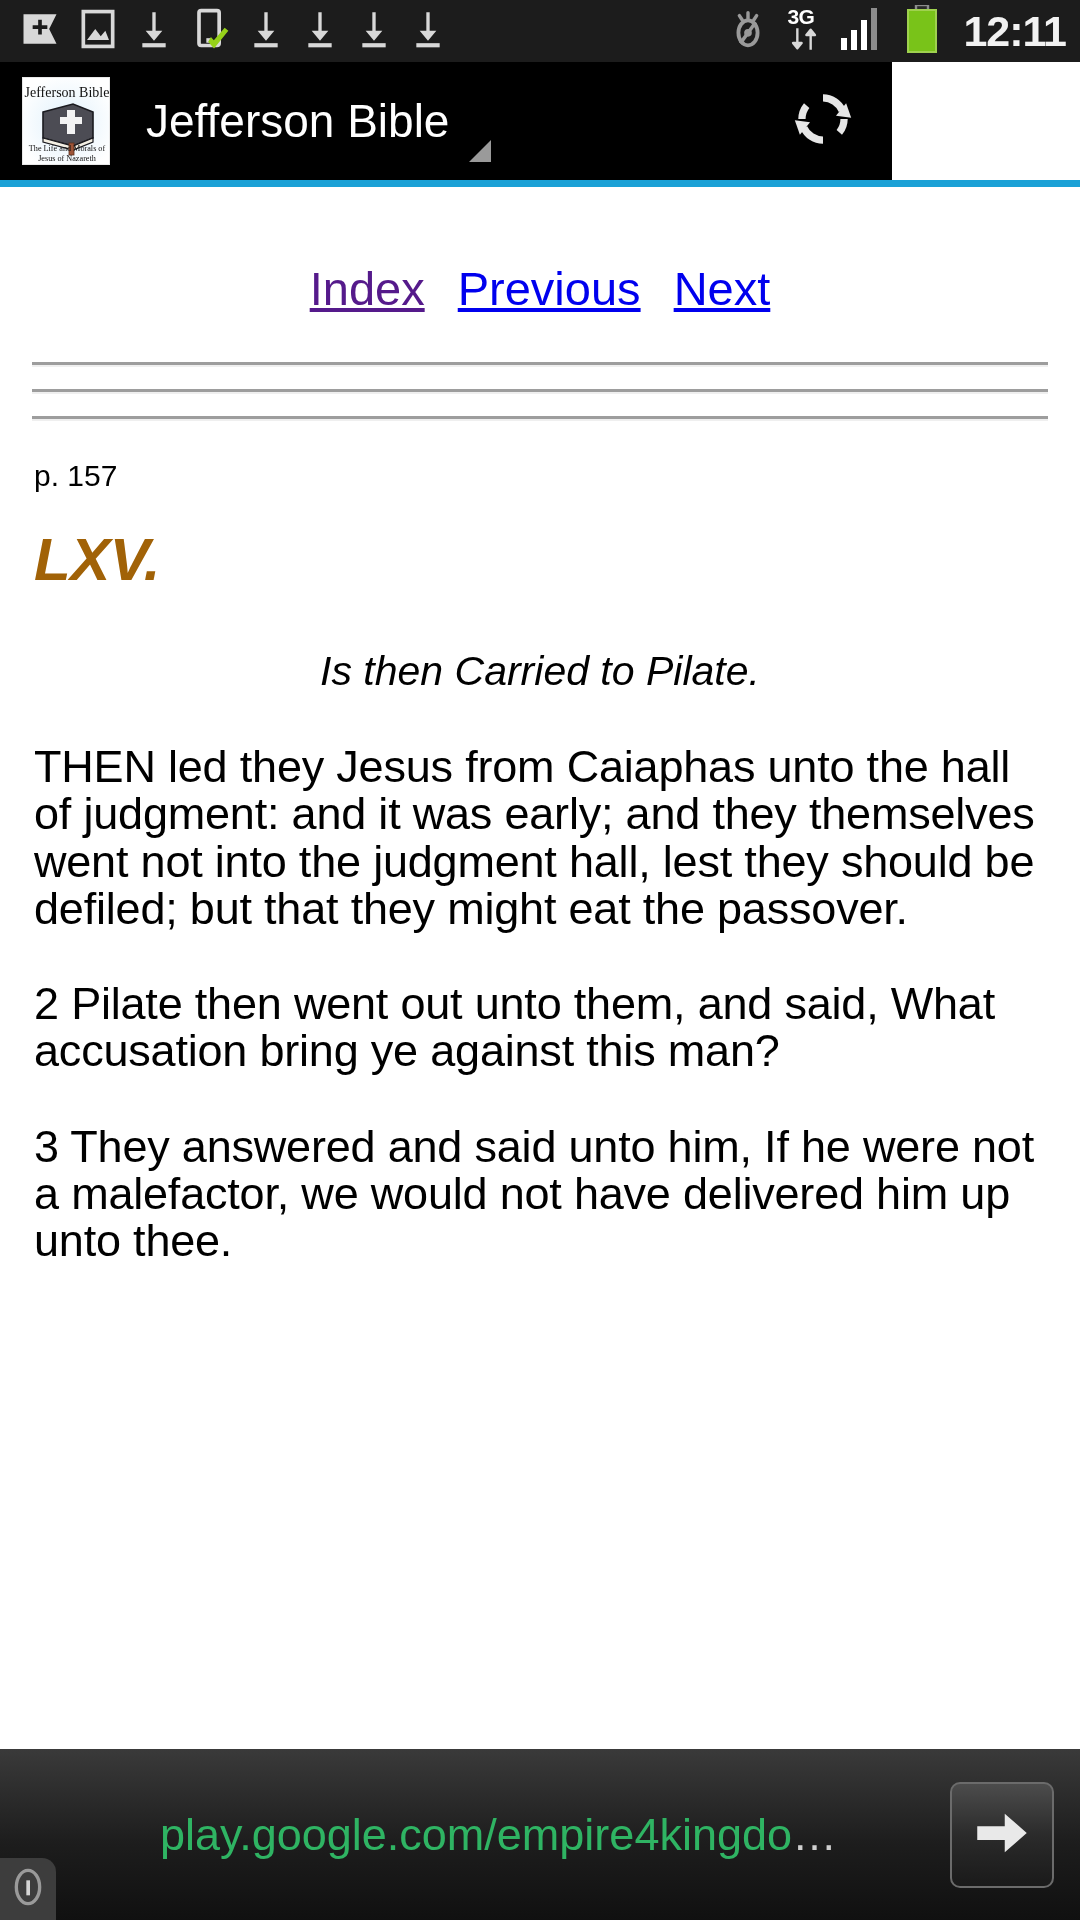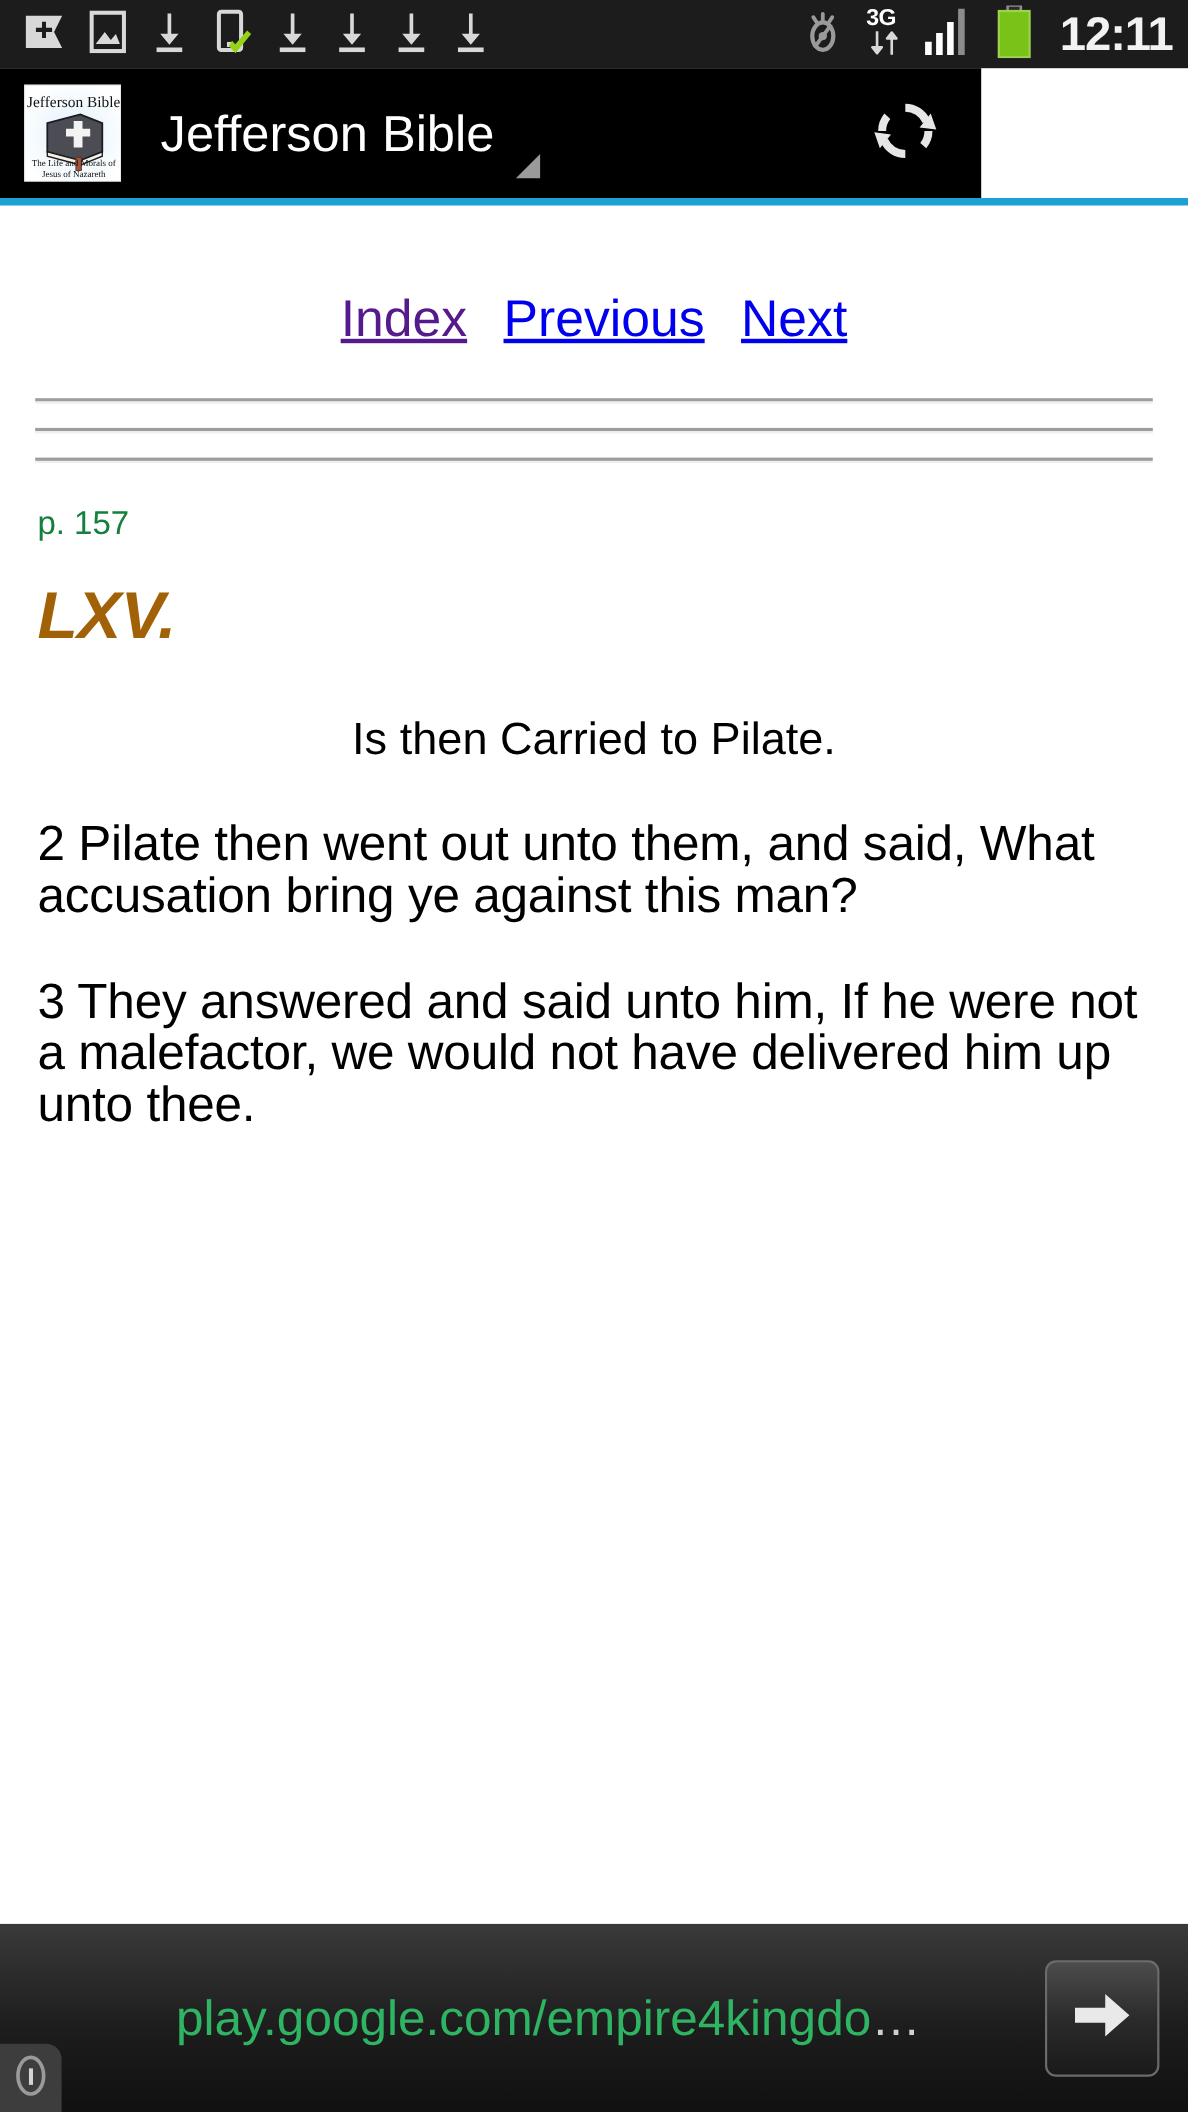--- a/index.html
+++ b/index.html
@@ -113,38 +113,39 @@
   .rules { margin-top: 46px; }
   .rules hr {
     border: none;
     border-top: 3px solid #9d9d9d;
     border-bottom: 2px solid #efefef;
     margin: 0 0 22px 0;
     height: 0;
   }
 
   .pagenum {
-    color: #15803d;
+    color: #000000;
     font-size: 30px;
     margin-top: 38px;
     margin-left: 2px;
   }
 
   .chapter-head {
     font-size: 60px;
     font-weight: bold;
     color: #a16207;
     margin-top: 32px;
     margin-left: 2px;
     letter-spacing: -0.5px;
     font-style: italic;
   }
 
   .subtitle {
     text-align: center;
+    font-style: italic;
     font-size: 41px;
     color: #000000;
     margin-top: 54px;
   }
 
   .body-p {
     font-size: 45px;
     line-height: 1.05;
     color: #000000;
     margin-top: 48px;
@@ -353,20 +354,21 @@
     <hr>
     <hr>
   </div>
 
   <div class="pagenum">p. 157</div>
 
   <div class="chapter-head">LXV.</div>
 
   <div class="subtitle">Is then Carried to Pilate.</div>
 
+  <p class="body-p">THEN led they Jesus from Caiaphas unto the hall of judgment: and it was early; and they themselves went not into the judgment hall, lest they should be defiled; but that they might eat the passover.</p>
   <p class="body-p">2 Pilate then went out unto them, and said, What accusation bring ye against this man?</p>
   <p class="body-p">3 They answered and said unto him, If he were not a malefactor, we would not have delivered him up unto thee.</p>
 </div>
 
 <div class="ad">
   <div class="ad-text">
     <span>play.google.com/empire4kingdo</span><span class="ad-ellipsis">…</span>
   </div>
 
   <div class="ad-btn">

